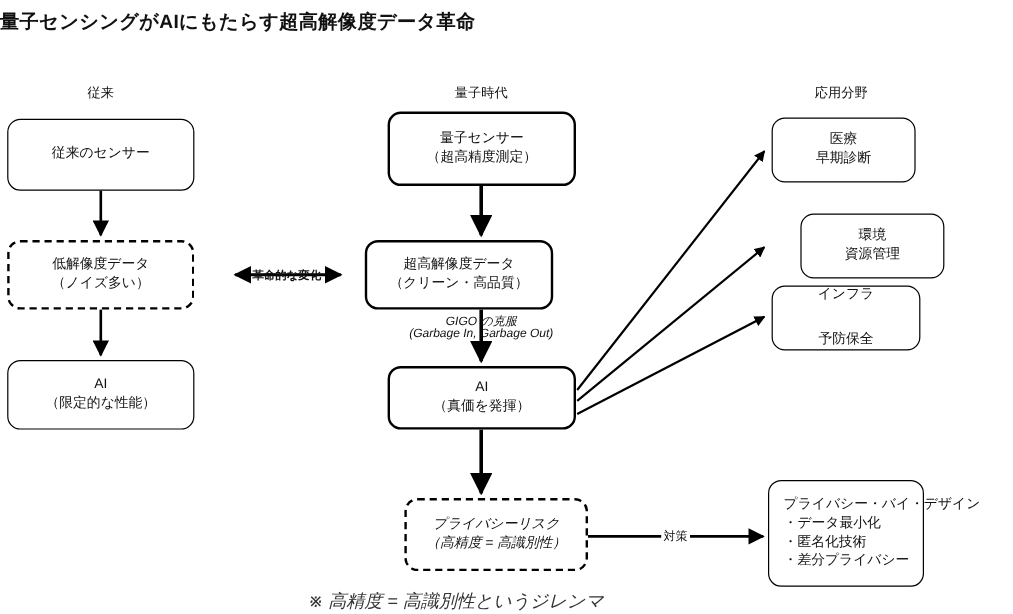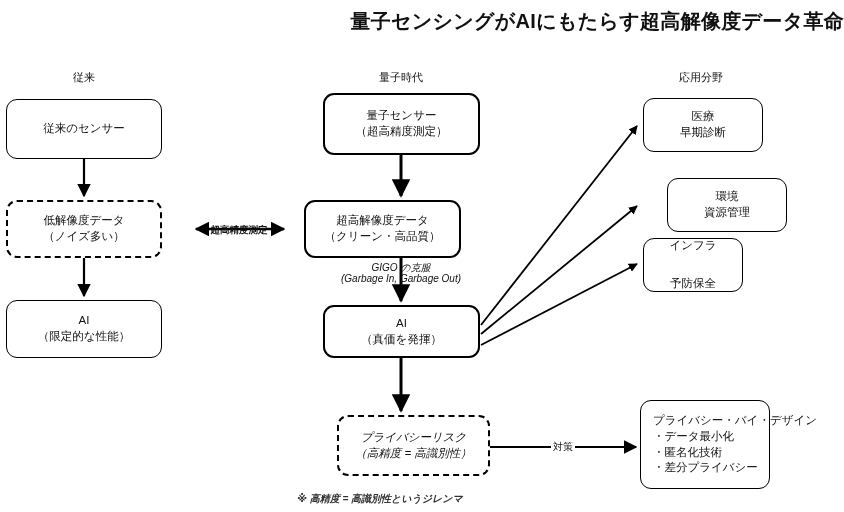--- a/index.html
+++ b/index.html
@@ -1,43 +1,43 @@
 <!DOCTYPE html>
 <html><head>
 <meta charset="utf-8">
 <style>
   html,body{margin:0;padding:0;background:#ffffff;}
   body{width:844px;height:512px;position:relative;overflow:hidden;
        font-family:"Liberation Sans","DejaVu Sans",sans-serif;color:#111111;}
   #stage{position:absolute;left:0;top:0;width:844px;height:512px;}
   svg.layer{position:absolute;left:0;top:0;width:844px;height:512px;pointer-events:none;}
 
-  .ttl{position:absolute;left:0;top:8px;width:844px;text-align:right;
-       font-size:20px;font-weight:bold;letter-spacing:.3px;}
+  .ttl{position:absolute;left:0;top:8px;width:844px;text-align:left;
+       font-size:16px;font-weight:bold;letter-spacing:.3px;}
 
   .colhdr{position:absolute;font-size:11px;font-weight:normal;text-align:center;
           transform:translateX(-50%);white-space:nowrap;}
 
   .node{position:absolute;box-sizing:border-box;display:flex;flex-direction:column;
         align-items:center;justify-content:center;text-align:center;
         background:#ffffff;font-size:11.5px;line-height:1.35;color:#111;}
   .node.solid{border:1.6px solid #000;border-radius:11px;}
   .node.solid.bold{border-width:2.6px;}
   .node.dashed{border:2.2px dashed #000;border-radius:11px;}
   .node .ln{display:block;white-space:nowrap;}
   .node.leftal{align-items:flex-start;text-align:left;padding-left:12px;}
 
   .edgelbl{position:absolute;font-size:10px;white-space:nowrap;
            transform:translateX(-50%);text-align:center;}
   .edgelbl.ital{font-style:italic;}
   .edgelbl.plain{background:#fff;padding:0 2px;}
   .overlbl{position:absolute;font-size:9.5px;white-space:nowrap;
            transform:translate(-50%,-50%);text-align:center;font-weight:600;}
-  .foot{position:absolute;font-size:10px;font-style:italic;white-space:nowrap;
-        transform:translateX(-50%);color:#333;font-weight:bold;}
+  .foot{position:absolute;font-size:15px;font-style:italic;white-space:nowrap;
+        transform:translateX(-50%);color:#333;}
 </style>
 </head>
 <body>
 
 <div id="stage">
 
   <div class="ttl">量子センシングがAIにもたらす超高解像度データ革命</div>
 
   <div id="headers">
       <div class="colhdr" style="left: 84px; top: 70px;">従来</div>
@@ -73,21 +73,21 @@
         <span class="ln">（高精度 = 高識別性）</span>
       </div>
       <div class="node solid" style="left: 643px; top: 98px; width: 120px; height: 54px;">
         <span class="ln">医療</span>
         <span class="ln">早期診断</span>
       </div>
       <div class="node solid" style="left: 643px; top: 178px; width: 120px; height: 54px; margin-left: 24px;">
         <span class="ln">環境</span>
         <span class="ln">資源管理</span>
       </div>
-      <div class="node solid" style="left: 643px; top: 238px; width: 100px; height: 54px; gap: 22px;">
+      <div class="node solid" style="left: 643px; top: 238px; width: 124px; height: 54px; gap: 22px;">
         <span class="ln">インフラ</span>
         <span class="ln">予防保全</span>
       </div>
       <div class="node solid leftal" style="left: 640px; top: 400px; width: 130px; height: 89px;">
         <span class="ln">プライバシー・バイ・デザイン</span>
         <span class="ln">・データ最小化</span>
         <span class="ln">・匿名化技術</span>
         <span class="ln">・差分プライバシー</span>
       </div>
     </div>
@@ -119,17 +119,17 @@
       <path d="M 196 229 L 284 229" stroke-width="2.4" marker-start="url(#ah)" marker-end="url(#ah)"></path>
     </g>
   </svg>
 
   <div id="edgelabels">
       <div class="edgelbl ital" style="left: 401px; top: 261px;">GIGO の克服</div>
       <div class="edgelbl ital" style="left: 401px; top: 273px;">(Garbage In, Garbage Out)</div>
       <div class="edgelbl plain" style="left: 563px; top: 440px;">対策</div>
     </div>
   <div id="overlays">
-      <div class="overlbl" style="left: 239px; top: 230px;">超高精度測定</div>
+      <div class="overlbl" style="left: 239px; top: 230px;">革命的な変化</div>
     </div>
 
   <div class="foot" style="left: 380px; top: 492px;">※ 高精度 = 高識別性というジレンマ</div>
 </div>
 
 </body></html>

